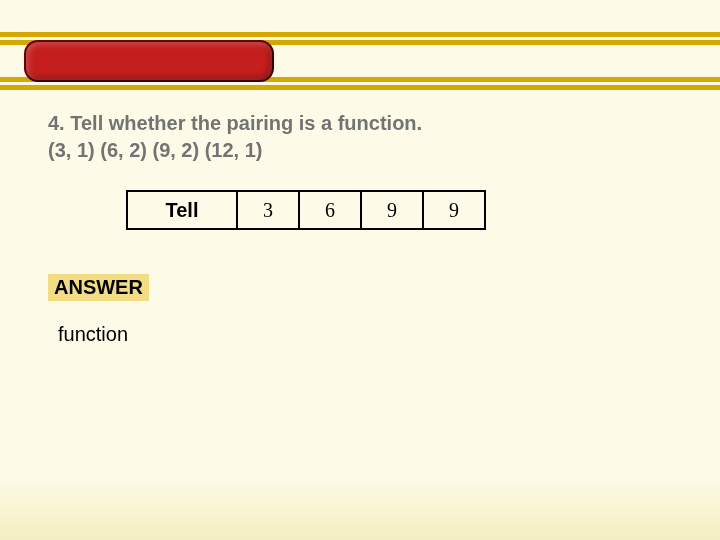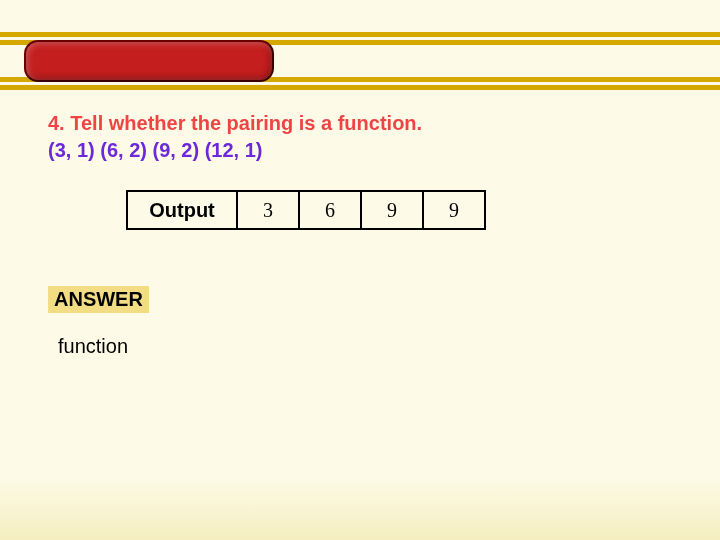--- a/index.html
+++ b/index.html
@@ -40,27 +40,27 @@
   }
   .content {
     position: absolute;
     top: 110px;
     left: 48px;
     right: 48px;
   }
   .question {
     font-size: 20px;
     font-weight: bold;
-    color: #ef4444;
+    color: #737373;
     line-height: 1.35;
   }
   .pairs {
     font-size: 20px;
     font-weight: bold;
-    color: #6d28d9;
+    color: #737373;
     margin-top: 2px;
   }
   .table-wrap {
     margin-top: 28px;
     margin-left: 78px;
   }
   table {
     border-collapse: collapse;
   }
   th, td {
@@ -77,21 +77,21 @@
     background: #fdfbe8;
   }
   td.cell {
     width: 62px;
     font-family: "Times New Roman", Times, serif;
     font-weight: normal;
     background: #fdfbe8;
   }
   .answer-label {
     display: inline-block;
-    margin-top: 56px;
+    margin-top: 44px;
     background: #f3dd84;
     padding: 2px 6px;
     font-size: 20px;
     font-weight: bold;
   }
   .answer-text {
     margin-top: 22px;
     margin-left: 10px;
     font-size: 20px;
     font-weight: normal;
@@ -104,21 +104,21 @@
 <div class="red-pill"></div>
 
 <div class="content">
   <div class="question">4. Tell whether the pairing is a function.</div>
   <div class="pairs">(3, 1) (6, 2) (9, 2) (12, 1)</div>
 
   <div class="table-wrap">
     <table>
       <tbody>
           <tr>
-        <th class="rowhead">Output</th>
+        <th class="rowhead">Tell</th>
         <td class="cell">3</td>
         <td class="cell">6</td>
         <td class="cell">9</td>
         <td class="cell">9</td>
       </tr>
     </tbody>
       </table>
   </div>
 
   <div class="answer-label">ANSWER</div>

